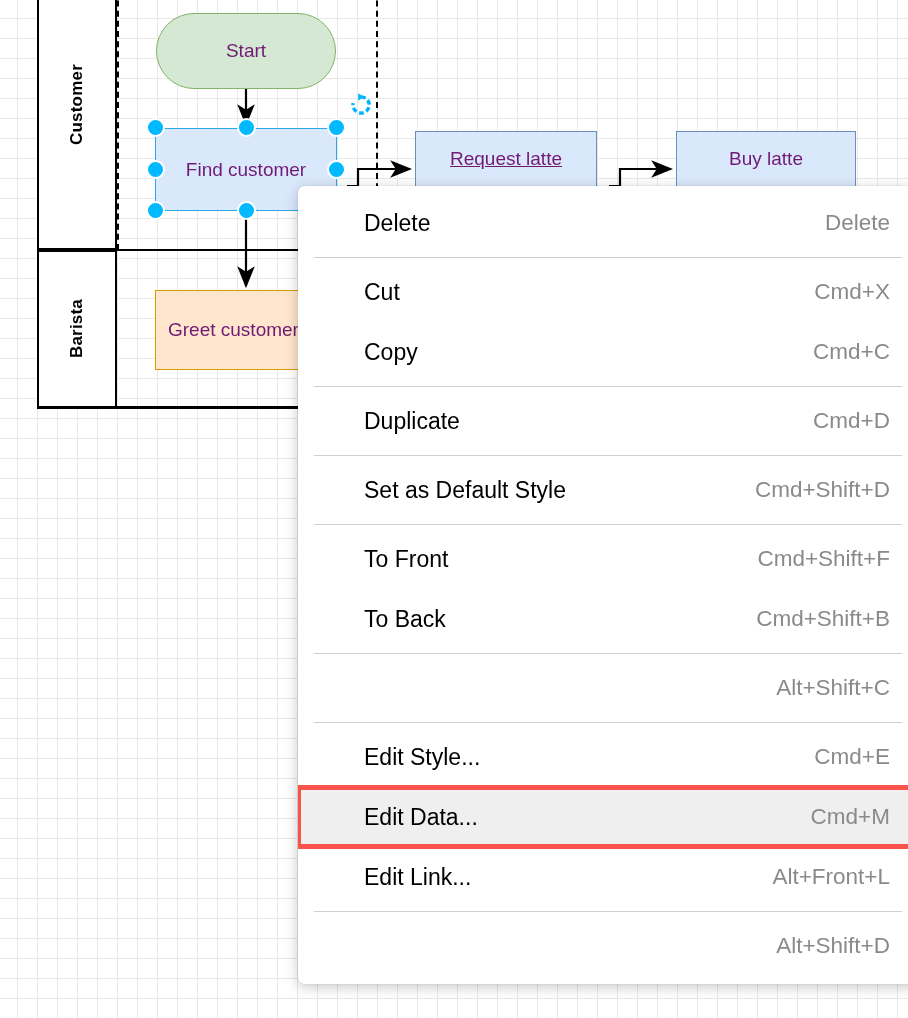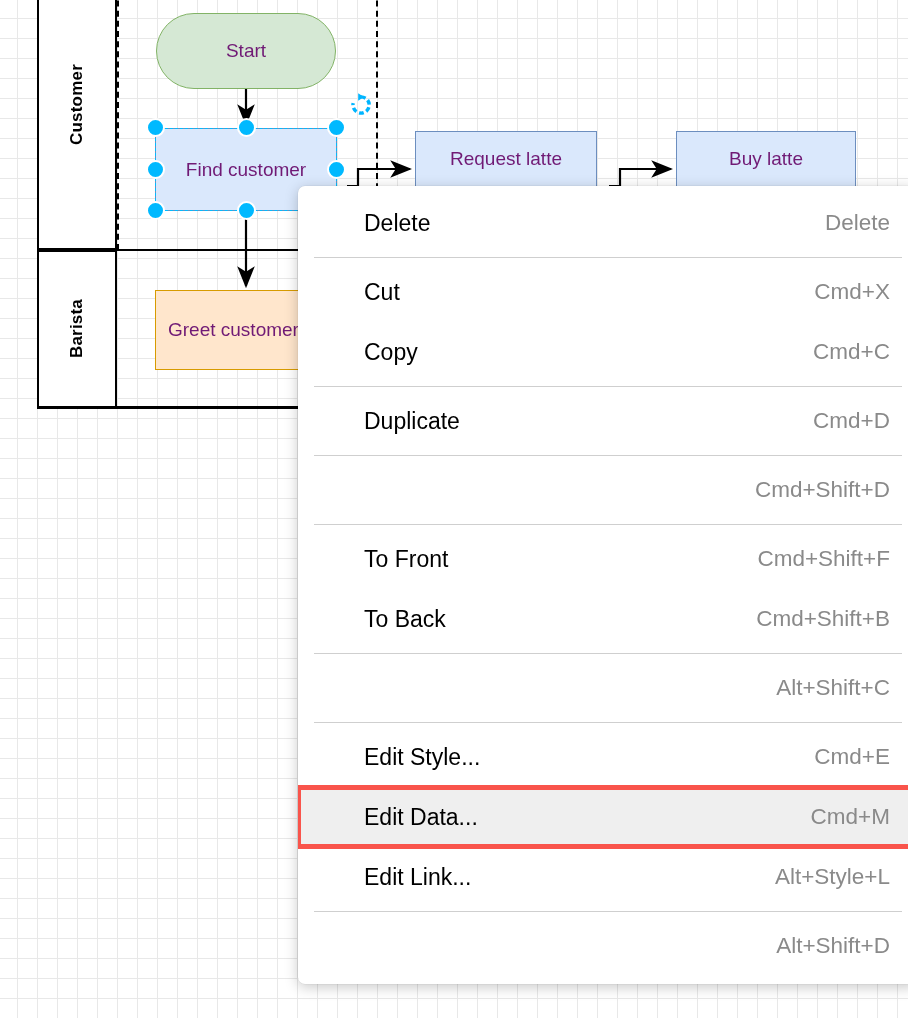--- a/index.html
+++ b/index.html
@@ -99,20 +99,21 @@
   #node-start {
     left: 156px; top: 13px; width: 180px; height: 76px;
     background: #d5e8d4;
     border: 1.6px solid #82b366;
     border-radius: 38px;
   }
   #node-request-latte {
     left: 415px; top: 131px; width: 182px; height: 56px;
     background: #dae8fc;
     border: 1.4px solid #6c8ebf;
+    text-decoration: underline;
   }
   #node-buy-latte {
     left: 676px; top: 131px; width: 180px; height: 56px;
     background: #dae8fc;
     border: 1.4px solid #6c8ebf;
   }
   #node-greet-customer {
     left: 155px; top: 290px; width: 190px; height: 80px;
     background: #ffe6cc;
     border: 1.8px solid #d79b00;
@@ -286,20 +287,21 @@
           <span class="label">Copy</span>
           <span class="shortcut">Cmd+C</span>
         </div>
         <div class="menu-sep"></div>
         <div class="menu-item">
           <span class="label">Duplicate</span>
           <span class="shortcut">Cmd+D</span>
         </div>
         <div class="menu-sep"></div>
         <div class="menu-item">
+          <span class="label">Set as Default Style</span>
           <span class="shortcut">Cmd+Shift+D</span>
         </div>
         <div class="menu-sep"></div>
         <div class="menu-item">
           <span class="label">To Front</span>
           <span class="shortcut">Cmd+Shift+F</span>
         </div>
         <div class="menu-item">
           <span class="label">To Back</span>
           <span class="shortcut">Cmd+Shift+B</span>
@@ -312,21 +314,21 @@
         <div class="menu-item">
           <span class="label">Edit Style...</span>
           <span class="shortcut">Cmd+E</span>
         </div>
         <div class="menu-item highlighted">
           <span class="label">Edit Data...</span>
           <span class="shortcut">Cmd+M</span>
         </div>
         <div class="menu-item">
           <span class="label">Edit Link...</span>
-          <span class="shortcut">Alt+Style+L</span>
+          <span class="shortcut">Alt+Front+L</span>
         </div>
         <div class="menu-sep"></div>
         <div class="menu-item">
           <span class="shortcut">Alt+Shift+D</span>
         </div>
       </div>
     <div class="highlight-box" style="top: 599px; height: 64px; left: -2px; width: 624px; border-color: rgb(249, 84, 75);"></div>
   </div>
 
 </div>

